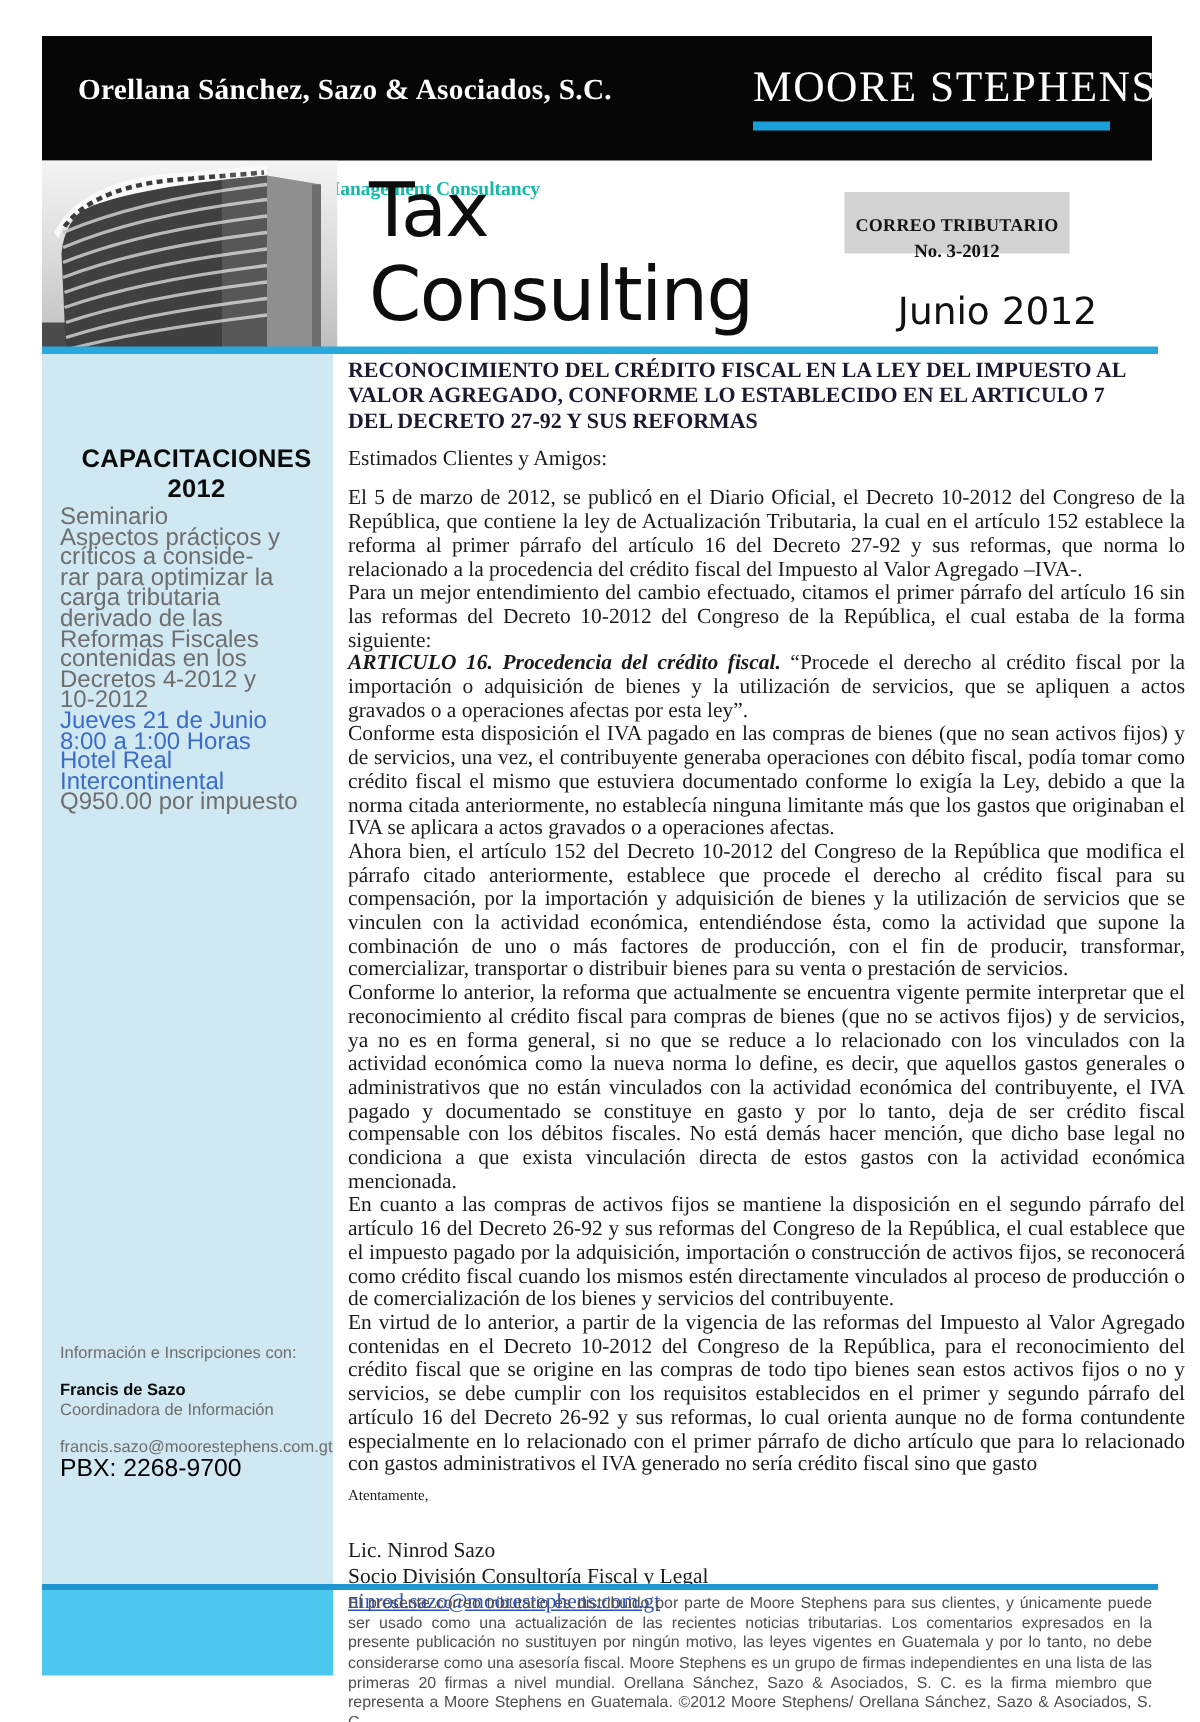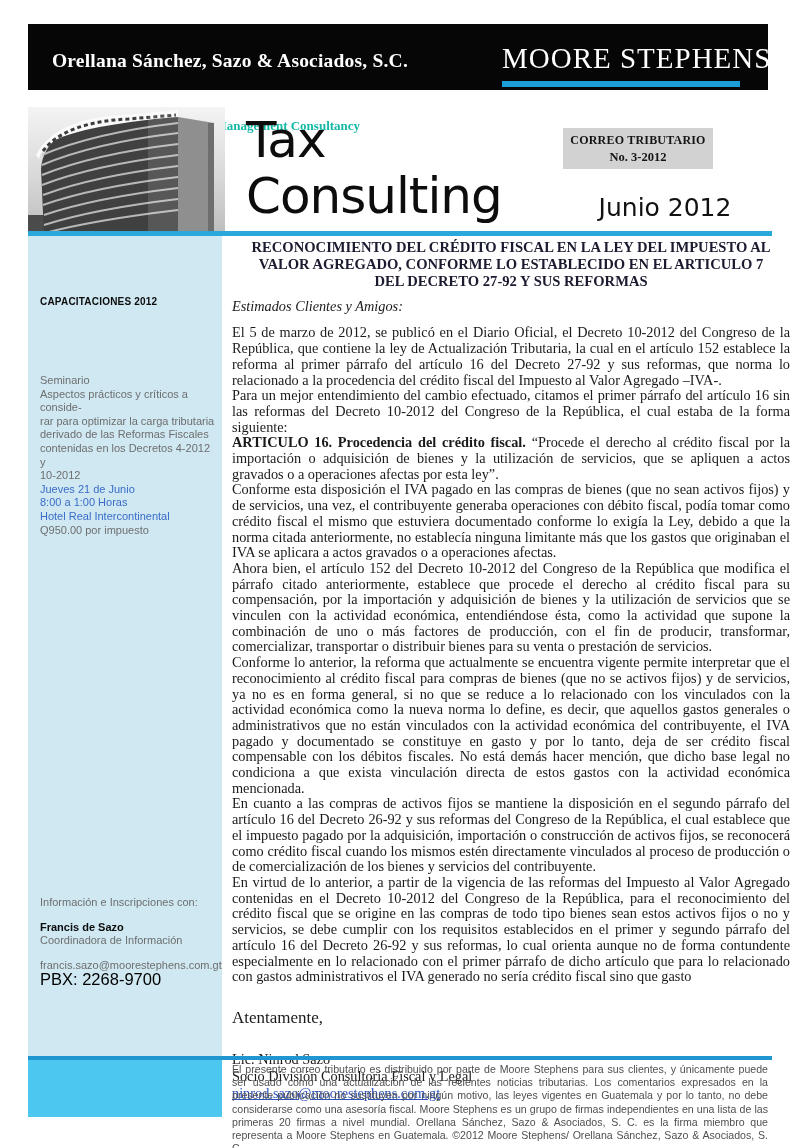--- a/index.html
+++ b/index.html
@@ -1,61 +1,61 @@
 <!DOCTYPE html>
 <html lang="es"><head>
 <meta charset="utf-8">
 <style>
   * { margin:0; padding:0; box-sizing:border-box; }
   body { background:#ffffff; font-family:"Liberation Serif", serif; }
   .page { position:relative; width:800px; height:1148px; background:#ffffff; overflow:hidden; }
 
   
-  .masthead { position:absolute; left:28px; top:24px; width:740px; height:66px; background:#060606; }
+  .masthead { position:absolute; left:28px; top:24px; width:740px; height:83px; background:#060606; }
   .firm-name { position:absolute; left:24px; top:26px; color:#ffffff;
                font-family:"Liberation Serif", serif; font-weight:bold; font-size:19.5px; letter-spacing:.2px; }
   .firm-tagline { position:absolute; left:24px; top:49px; color:#14b8a6;
                font-family:Liberation Serif, serif; font-weight:bold; font-size:13px;margin-top:45px; }
   .moore { position:absolute; left:474px; top:18px; width:238px; text-align:center; color:#ffffff;
                font-family:"Liberation Serif", serif; font-size:29px; letter-spacing:1px; white-space:nowrap; }
   .moore-rule { position:absolute; left:474px; top:57px; width:238px; height:6px; background:#1b9fd8; }
 
   
   .building { position:absolute; left:28px; top:107px; width:197px; height:128px; }
   .taxconsulting { position:absolute; left:246px; top:112px; color:#0d0d0d;
                font-family:"DejaVu Sans", sans-serif; font-size:50px; line-height:56px; letter-spacing:-1px; }
   .correo-box { position:absolute; left:563px; top:128px; width:150px; height:41px; background:#d2d2d2;
-               text-align:center; color:#141414; font-family:"Liberation Serif", serif; font-weight:bold; padding-top:5px; }
+               text-align:center; color:#141414; font-family:"Liberation Serif", serif; font-weight:bold; padding-top:15px; }
   .correo-box .l1 { font-size:12px; letter-spacing:.2px; }
   .correo-box .l2 { font-size:12.5px; margin-top:2px;text-align:center; }
   .issue-date { position:absolute; left:585px; top:193px; width:160px; text-align:center; color:#111;
                font-family:"DejaVu Sans", sans-serif; font-size:25px; }
   .rule-top { position:absolute; left:28px; top:231px; width:744px; height:5px; background:#29a8dc; }
 
   
   .sidebar { position:absolute; left:28px; top:236px; width:194px; height:820px; background:#cfe8f2;
              font-family:"Liberation Sans", sans-serif; }
-  .cap-title { position:absolute; left:12px; top:60px; font-size:10px; font-weight:bold; color:#0c0c0c; letter-spacing:.2px; }
-  .seminar { position:absolute; left:12px; top:102px; width:176px; font-size:11px; line-height:13.6px;margin-top:36px; }
+  .cap-title { position:absolute; left:12px; top:60px; font-size:17px; font-weight:bold; color:#0c0c0c; letter-spacing:.2px;text-align:center; }
+  .seminar { position:absolute; left:12px; top:102px; width:176px; font-size:16px; line-height:13.6px; }
   .sem-line.gray { color:#6e6e6e; }
   .sem-line.blue { color:#3a6cc8; }
   .info-block { position:absolute; left:12px; top:660px; width:180px; font-size:11px; line-height:13.5px; }
   .info-intro { color:#6e6e6e; }
   .info-name { color:#0c0c0c; font-weight:bold; margin-top:11px; }
   .info-role { color:#6e6e6e; }
   .info-email { color:#6e6e6e; margin-top:11px; }
   .info-pbx { color:#000; font-weight:normal; font-size:16.5px; margin-top:1px; font-family:"Liberation Sans", sans-serif; }
 
   
   .main { position:absolute; left:232px; top:239px; width:558px; color:#1a1a1a; }
-  .doc-title { text-align:center; font-weight:bold; font-size:14.6px; line-height:16.8px; color:#1b1b30; margin-bottom:9px; }
-  .greeting { font-size:14.3px; margin-bottom:10px;font-style:italic; }
+  .doc-title { text-align:left; font-weight:bold; font-size:14.6px; line-height:16.8px; color:#1b1b30; margin-bottom:9px; }
+  .greeting { font-size:14.3px; margin-bottom:10px; }
   .body-copy { font-size:14.3px; line-height:15.7px; text-align:justify; }
-  .body-para b { font-weight:bold; }
-  .closing { font-size:17px; margin-top:23px; }
+  .body-para b { font-weight:bold;font-style:italic; }
+  .closing { font-size:10px; margin-top:7px; }
   .sig-block { font-size:14.3px; line-height:17px; margin-top:23px; }
   .sig-email a { color:#2d52bb; text-decoration:underline; }
 
   
   .rule-bottom { position:absolute; left:28px; top:1056px; width:744px; height:4px; background:#1f96d0; }
   .footer-accent { position:absolute; left:28px; top:1060px; width:194px; height:57px; background:#4cc7f0; }
   .disclaimer { position:absolute; left:232px; top:1063px; width:536px; color:#4f4f4f;
                 font-family:"Liberation Sans", sans-serif; font-size:10.6px; line-height:13.2px; text-align:justify; }
 </style>
 </head>

